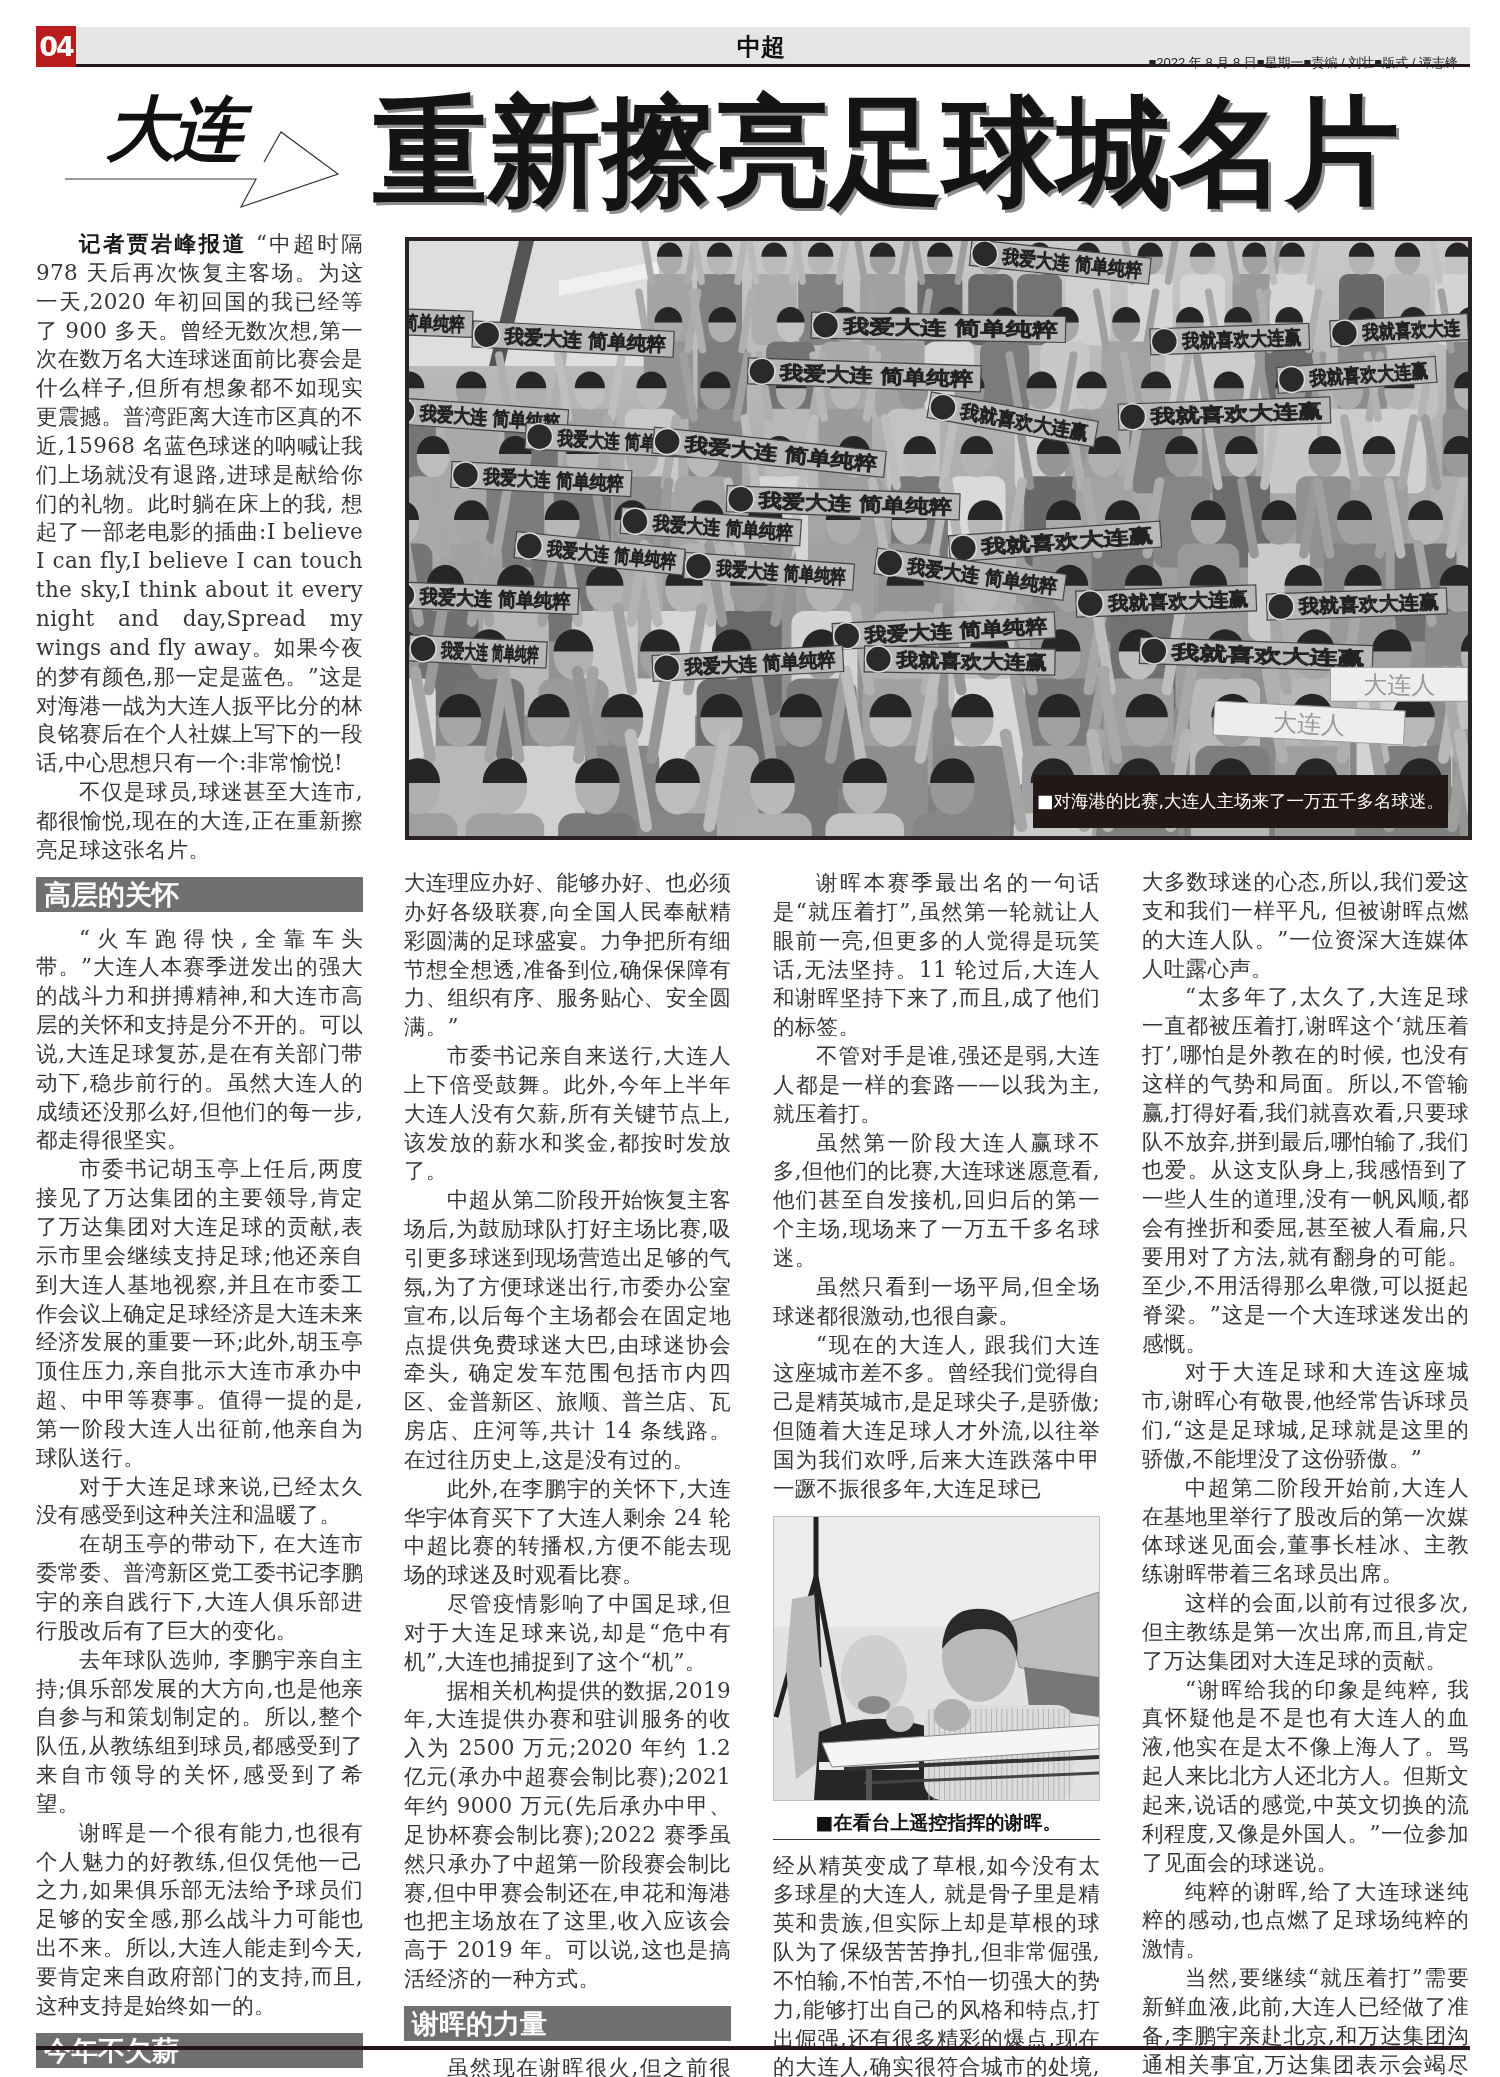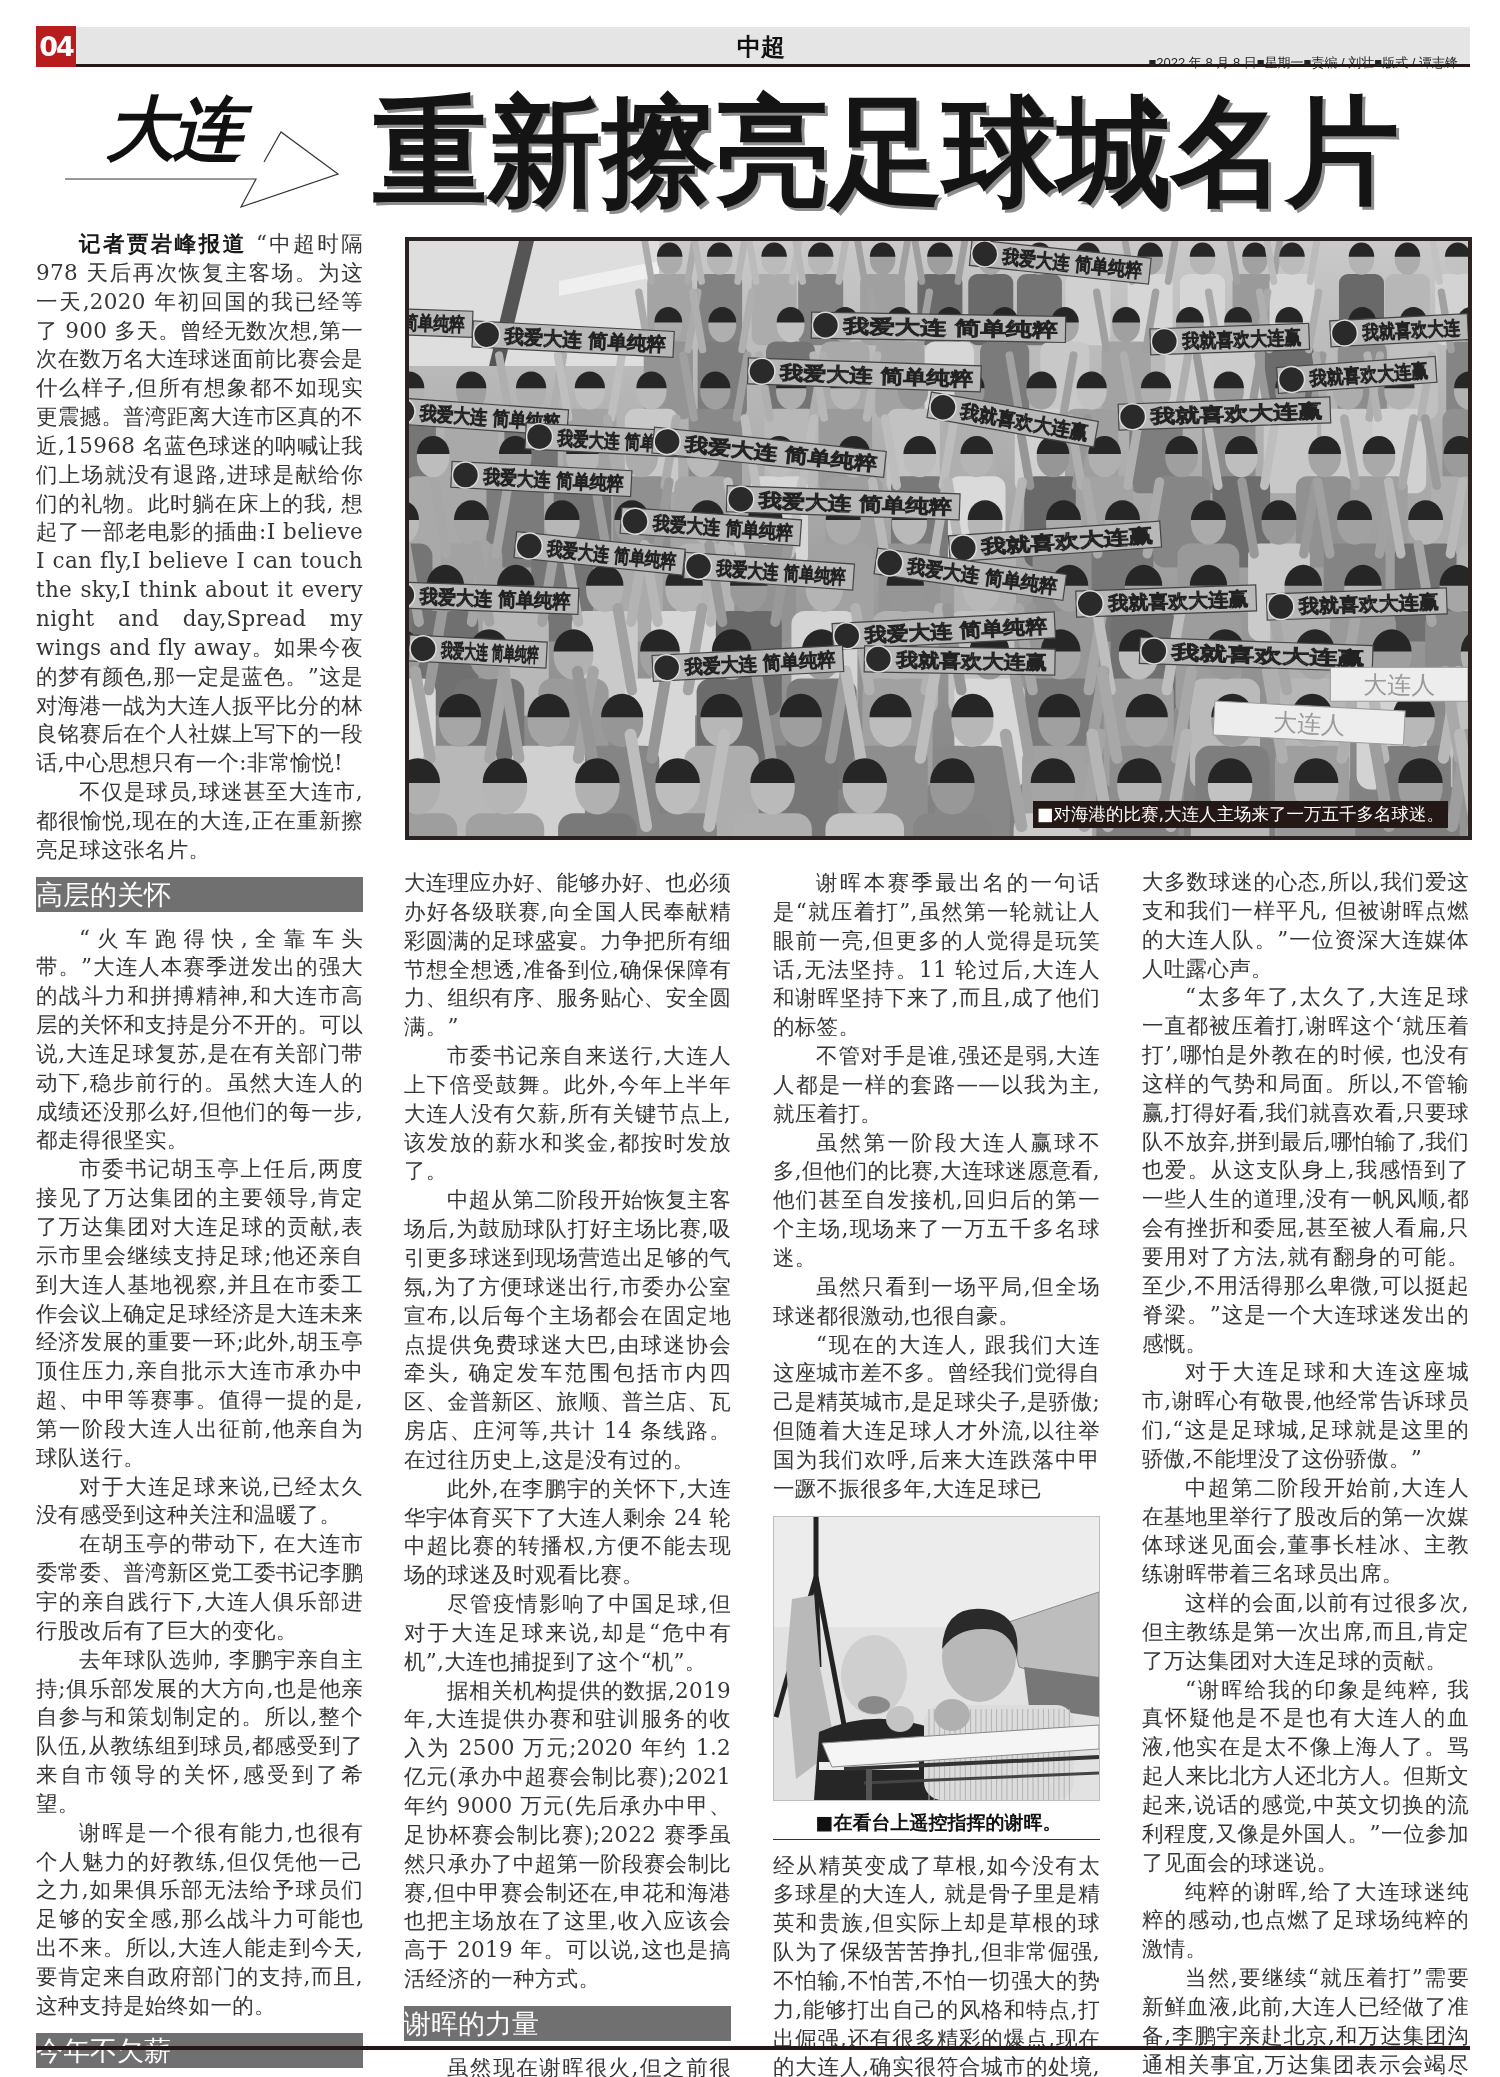--- a/index.html
+++ b/index.html
@@ -39,34 +39,34 @@
   }
   
   .main-photo {
     position:absolute; left:405px; top:237px; width:1059px; height:595px;
     border:4px solid #2b2222; overflow:hidden; background:#9a9a9a;
   }
   .main-photo svg { display:block; }
   .main-caption {
     position:absolute; right:20px; bottom:8px; height:23px; line-height:23px;
     background:#231816; color:#fff; font-family:"DejaVu Sans", sans-serif;
-    font-size:17.5px; padding:2px 4px; white-space:nowrap;
+    font-size:17.5px; padding:15px 4px; white-space:nowrap;
   }
   
   .col {
     position:absolute; width:327px; font-size:21.5px; letter-spacing:0.3px;
     line-height:28.85px; text-align:justify; color:#363636;
   }
   .col p { margin:0; text-indent:2em; }
   .col p.cont { text-indent:0; }
   .col .lead { font-family:"DejaVu Sans", sans-serif; font-weight:bold; color:#1a1a1a; }
   .section-heading {
     margin:12px 0 13px 0; height:35px; background:#707070; color:#fff;
-    font-family:"DejaVu Sans", sans-serif; font-weight:normal; font-size:27px;
-    line-height:35px; letter-spacing:0; text-align:left;
+    font-family:"DejaVu Sans", sans-serif; font-weight:bold; font-size:27px;
+    line-height:35px; padding-left:8px; letter-spacing:0; text-align:left;
   }
   .figure { margin:12px 0 0 0; }
   .figure-img { width:325px; height:283px; border:1px solid #bdbdbd; overflow:hidden; }
   .figure-img svg { display:block; }
   .figure-caption {
     margin-top:8px; padding:0 0 4px 4px; border-bottom:1px solid #333;
     font-family:"DejaVu Sans", sans-serif; font-weight:bold; font-size:19px;
     line-height:26px; color:#111; letter-spacing:0; text-align:center;
   }
   .figure + p { margin-top:12px; }

